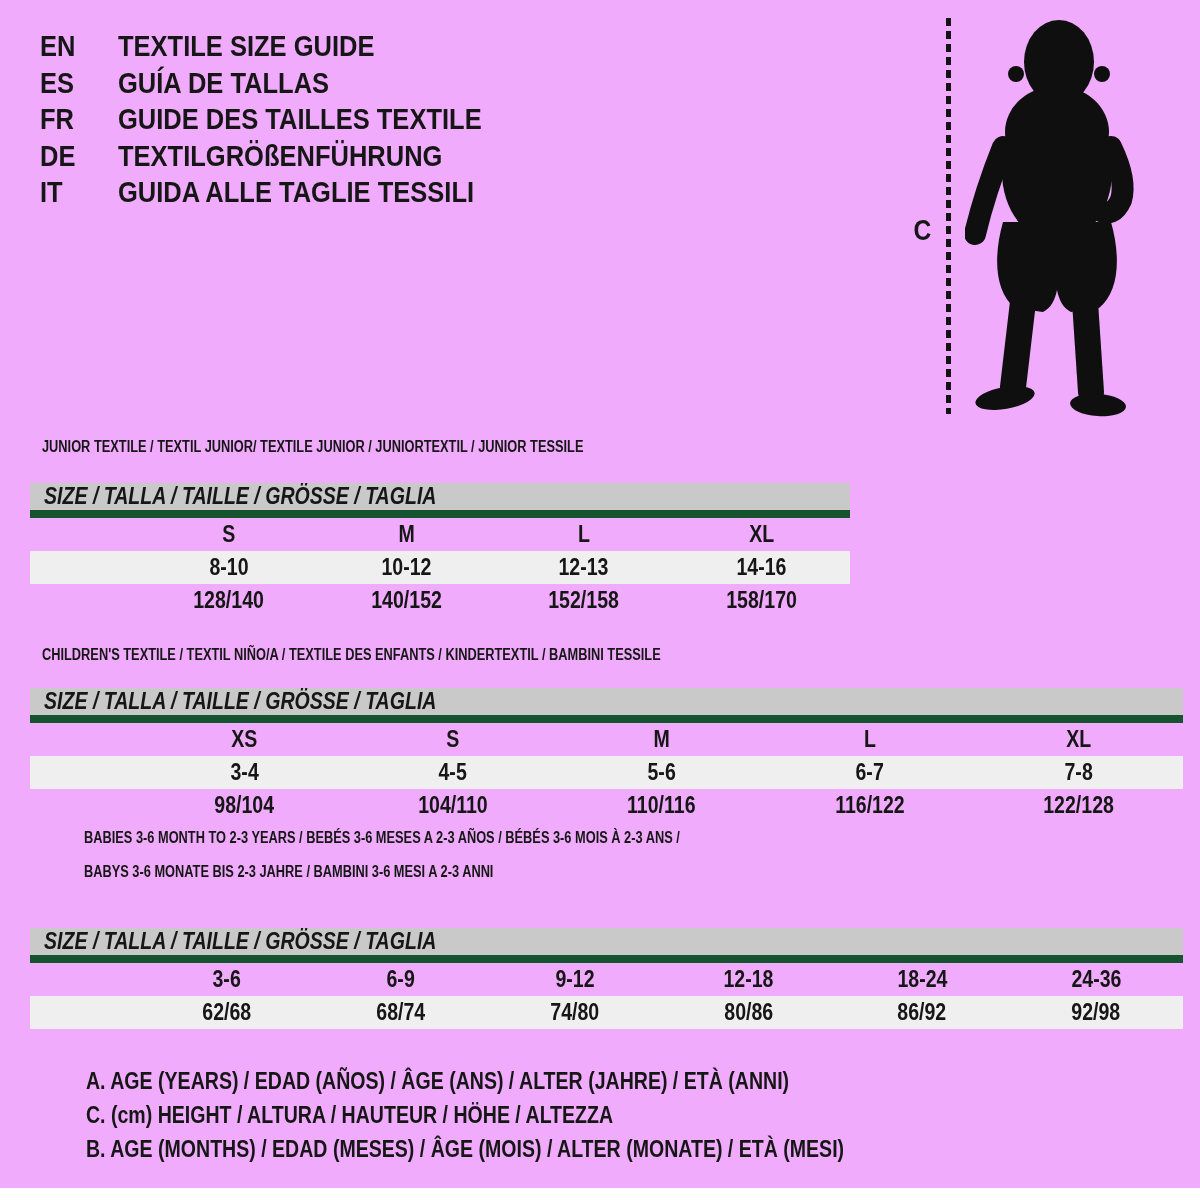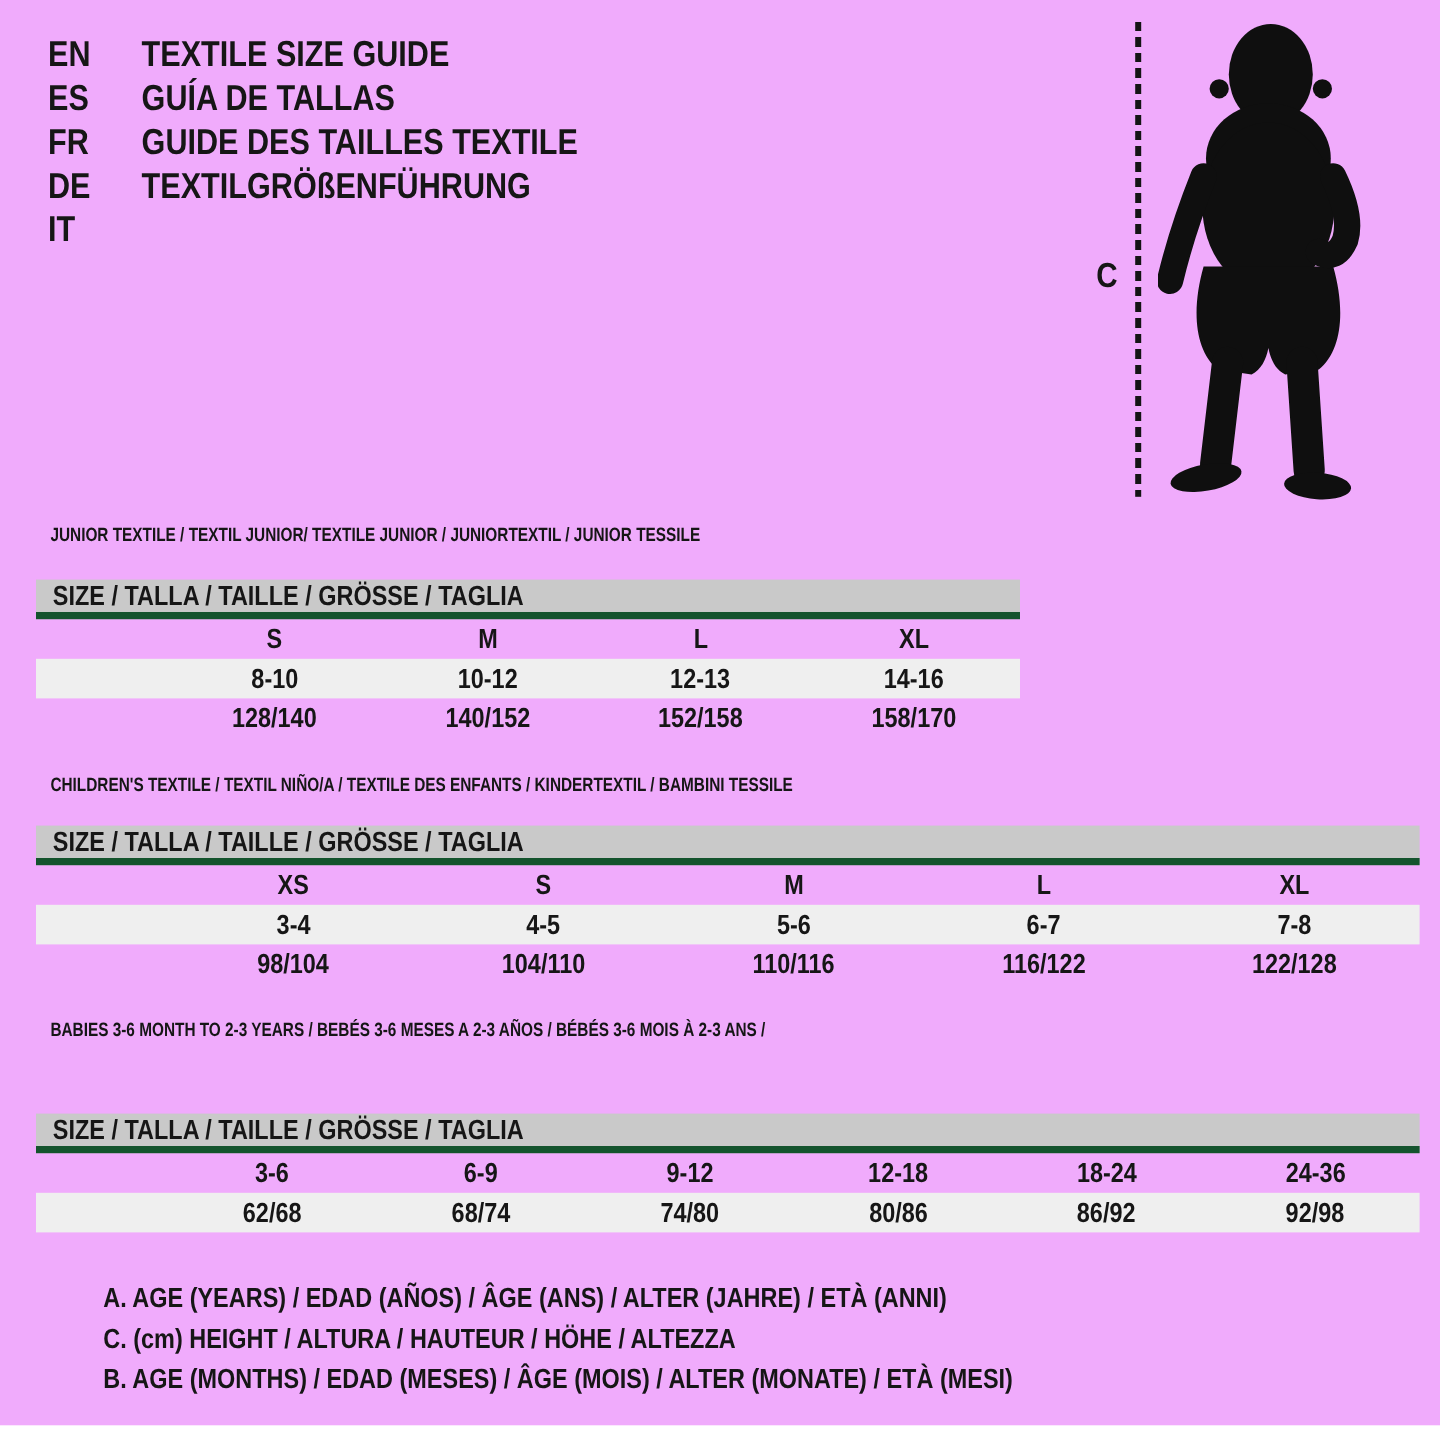--- a/index.html
+++ b/index.html
@@ -23,31 +23,31 @@
     position:absolute; left:946px; top:18px; width:5px; height:396px;
     background:repeating-linear-gradient(180deg,#141414 0 8px,transparent 8px 13px);
   }
   .measure-c { position:absolute; left:912px; top:213px; font-size:29px; line-height:34px; }
   .baby-svg { position:absolute; left:965px; top:12px; }
 
   
   .section-title { position:absolute; left:42px; font-size:16px; line-height:26px; }
   .title-junior { top:434px; }
   .title-children { top:642px; }
-  .title-babies { top:842px; }
+  .title-babies { top:821px;margin-left:42px; }
   .title-babies .tline { height:34px; line-height:34px; }
 
   
   .size-table { position:absolute; left:30px; font-size:23px; }
   .tbl-junior { top:483px; width:820px; }
   .tbl-children { top:688px; width:1153px; }
   .tbl-babies { top:928px; width:1153px; }
   .size-header {
     height:27px; line-height:27px; background:#c9c9c9;
-    border-bottom:6px solid #14532d; padding-left:14px;
+    border-bottom:8px solid #14532d; padding-left:14px;font-style:italic;
   }
   .trow { display:grid; height:33px; line-height:33px; }
   .tbl-junior .trow { grid-template-columns:110px repeat(4,1fr); }
   .tbl-children .trow { grid-template-columns:110px repeat(5,1fr); }
   .tbl-babies .trow { grid-template-columns:110px repeat(6,1fr); }
   .cell { text-align:center; overflow:hidden; }
   .cell.rowlabel { text-align:left; padding-left:12px;margin-top:29px; }
   .stripe { background:#efefef; }
 
   
@@ -71,20 +71,21 @@
     <div class="lang-row">
       <span class="lang-code"><span class="cx">FR</span></span>
       <span><span class="cx">GUIDE DES TAILLES TEXTILE</span></span>
     </div>
     <div class="lang-row">
       <span class="lang-code"><span class="cx">DE</span></span>
       <span><span class="cx">TEXTILGRÖßENFÜHRUNG</span></span>
     </div>
     <div class="lang-row">
       <span class="lang-code"><span class="cx">IT</span></span>
+      <span><span class="cx">GUIDA ALLE TAGLIE TESSILI</span></span>
     </div>
   </div>
 
   <div class="height-line"></div>
   <div class="measure-c"><span class="cxc">C</span></div>
   <svg class="baby-svg" width="190" height="412" viewBox="0 0 190 412">
     <g fill="#0f0f0f" stroke="none">
       <ellipse cx="94" cy="50" rx="35" ry="42"></ellipse>
       <circle cx="51" cy="62" r="8"></circle>
       <circle cx="137" cy="62" r="8"></circle>
@@ -154,20 +155,21 @@
       <div class="cell"><span class="cxc">98/104</span></div>
       <div class="cell"><span class="cxc">104/110</span></div>
       <div class="cell"><span class="cxc">110/116</span></div>
       <div class="cell"><span class="cxc">116/122</span></div>
       <div class="cell"><span class="cxc">122/128</span></div>
     </div>
   </div>
 
   <div class="section-title title-babies">
     <div class="tline"><span class="cx tight">BABIES 3-6 MONTH TO 2-3 YEARS / BEBÉS 3-6 MESES A 2-3 AÑOS / BÉBÉS 3-6 MOIS À 2-3 ANS /</span></div>
+    <div class="tline"><span class="cx tight">BABYS 3-6 MONATE BIS 2-3 JAHRE / BAMBINI 3-6 MESI A 2-3 ANNI</span></div>
   </div>
   <div class="size-table tbl-babies">
     <div class="size-header"><span class="cx">SIZE / TALLA / TAILLE / GRÖSSE / TAGLIA</span></div>
     <div class="trow">
       <div class="cell rowlabel"><span class="cx">B</span></div>
       <div class="cell"><span class="cxc">3-6</span></div>
       <div class="cell"><span class="cxc">6-9</span></div>
       <div class="cell"><span class="cxc">9-12</span></div>
       <div class="cell"><span class="cxc">12-18</span></div>
       <div class="cell"><span class="cxc">18-24</span></div>

